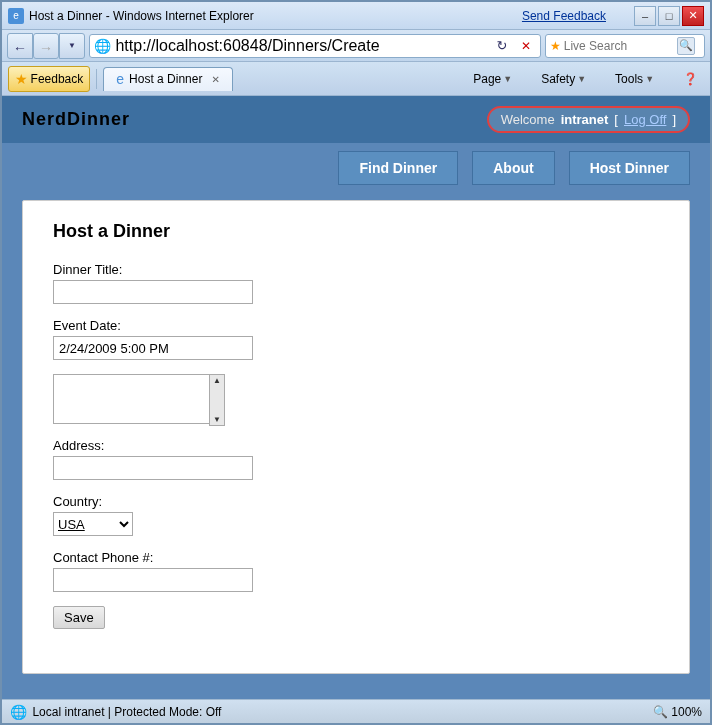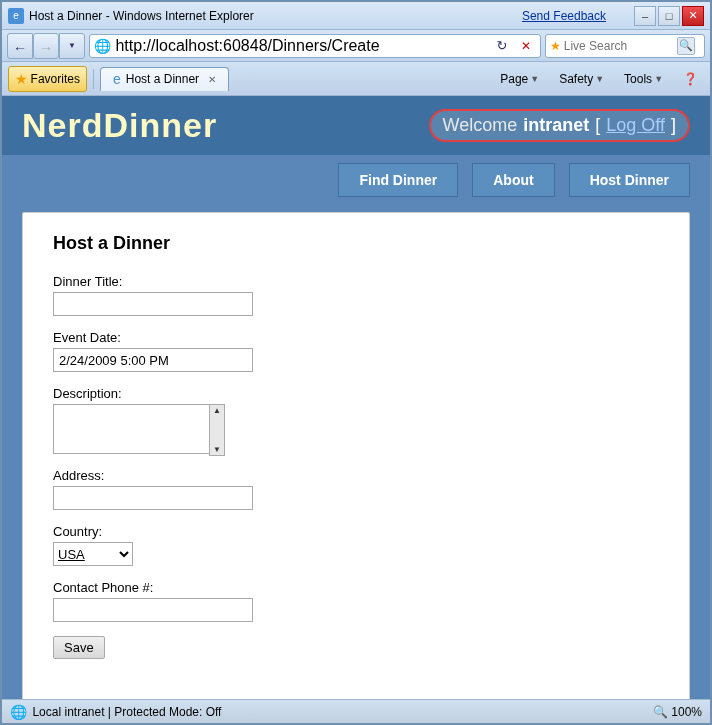--- a/index.html
+++ b/index.html
@@ -149,21 +149,21 @@
       border-radius: 4px 4px 0 0;
       display: flex; align-items: center; gap: 5px;
       font-size: 12px; cursor: pointer;
     }
     .ie-tab.active {
       background: linear-gradient(to bottom, #f5f9ff, #e8f0fa);
       border-color: #7a9fc0;
     }
     .tab-close { font-size: 10px; color: #666; margin-left: 4px; }
     .toolbar-sep { width: 1px; height: 20px; background: #9ab5d0; margin: 0 2px; }
-    .toolbar-right { margin-left: auto; display: flex; align-items: center; gap: 8px; }
+    .toolbar-right { margin-left: auto; display: flex; align-items: center; gap: 17px; }
     .tool-btn {
       display: flex; align-items: center; gap: 2px;
       height: 24px; padding: 0 6px;
       background: transparent; border: none;
       font-size: 12px; cursor: pointer; color: #000;
       border-radius: 3px;
     }
     .tool-btn .arrow { font-size: 9px; color: #555; }
 
     
@@ -176,30 +176,30 @@
     }
 
     .header-area {
       background: #3d6fa0;
       padding: 10px 20px;
       display: flex;
       align-items: center;
       justify-content: space-between;
     }
     .site-title {
-      font-size: 34px;
+      font-size: 18px;
       font-weight: bold;
-      color: #fef9c3;
+      color: #000000;
       letter-spacing: 1px;
     }
     .welcome-area {
       display: flex;
       align-items: center;
       gap: 6px;
-      font-size: 18px;
+      font-size: 13px;
       color: #fff;
       background: rgba(255,255,255,0.15);
       border: 2px solid #e04040;
       border-radius: 20px;
       padding: 4px 12px;
     }
     .welcome-text { color: #e8e8e8; }
     .welcome-user { font-weight: bold; color: #fff; }
     .logoff-link { color: #aaccff; text-decoration: underline; cursor: pointer; }
 
@@ -371,21 +371,21 @@
     <div class="search-bar-wrap">
       <span class="live-search-icon">★</span>
       <input class="search-input" type="text" placeholder="Live Search" style="">
       <div class="search-go">🔍</div>
     </div>
   </div>
 
   <div class="toolbar">
     <div class="fav-btn">
       <span class="star-icon">★</span>
-      <span>Favorites</span>
+      <span>Feedback</span>
     </div>
     <div class="toolbar-sep"></div>
     <div class="ie-tab active">
       <span style="font-size:14px;color:#4a90d9;">e</span>
       <span>Host a Dinner</span>
       <span class="tab-close">✕</span>
     </div>
     <div class="toolbar-right">
       <button class="tool-btn">
         <span>Page</span>
@@ -431,21 +431,20 @@
             <label class="form-label">Dinner Title:</label>
             <input class="form-input" type="text" value="" style="">
           </div>
 
           <div class="form-group">
             <label class="form-label">Event Date:</label>
             <input class="form-input" type="text" value="2/24/2009 5:00 PM" style="">
           </div>
 
           <div class="form-group">
-            <label class="form-label">Description:</label>
             <div class="form-textarea-wrap">
               <textarea class="form-textarea" style=""></textarea>
               <div class="textarea-scrollbar">
                 <span class="scroll-arrow">▲</span>
                 <span class="scroll-arrow">▼</span>
               </div>
             </div>
           </div>
 
           <div class="form-group">

